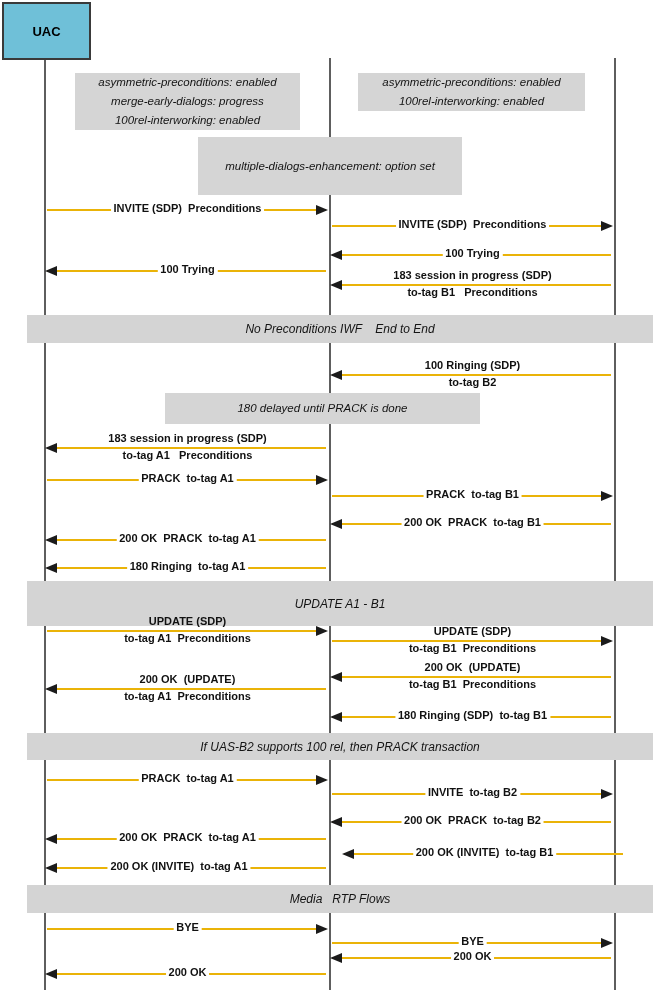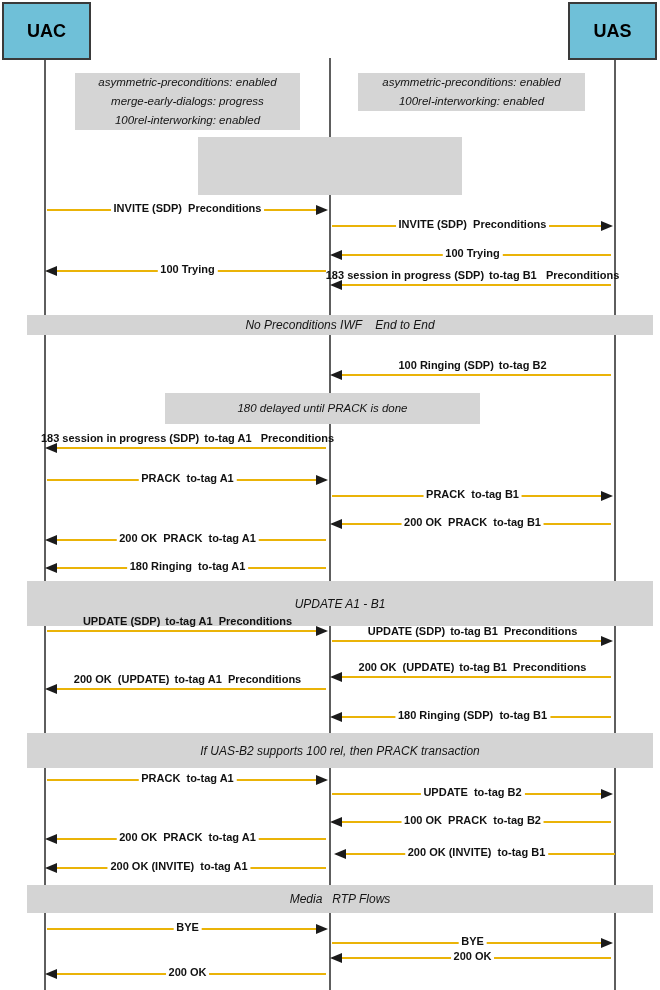--- a/index.html
+++ b/index.html
@@ -1,79 +1,77 @@
 <!DOCTYPE html>
 <html><head>
 <meta charset="utf-8">
 <style>
   html,body{margin:0;padding:0;background:#fff;}
   #stage{position:relative;width:660px;height:990px;background:#fff;overflow:hidden;
          font-family:"Liberation Sans",sans-serif;}
   .actor{position:absolute;top:2px;height:54px;background:#6fc0d8;border:2px solid #3a3a3a;
          display:flex;align-items:center;justify-content:center;
-         font-weight:bold;font-size:18px;color:#000;z-index:4;}
+         font-weight:bold;font-size:13px;color:#000;z-index:4;}
   .actor-uac{left:2px;width:85px;}
   .actor-sbc{left:233px;width:179px;height:56px;}
   .actor-uas{left:568px;width:85px;}
   .lifeline{position:absolute;top:58px;height:932px;width:2px;background:#5e5e5e;z-index:1;}
   .note{position:absolute;background:#d5d5d5;z-index:2;display:flex;flex-direction:column;
         align-items:center;justify-content:center;
         font-style:italic;font-size:11.5px;color:#141414;}
   .note span{line-height:19px;white-space:pre;}
   .banner{position:absolute;left:27px;width:626px;background:#d4d4d4;z-index:2;
           display:flex;align-items:center;justify-content:center;
           font-style:italic;font-size:12px;color:#141414;white-space:pre;}
   .arrow{position:absolute;height:2px;background:#eab308;z-index:3;}
   .head{position:absolute;top:-4px;width:0;height:0;
         border-top:5px solid transparent;border-bottom:5px solid transparent;}
   .head.right{right:-2px;border-left:12px solid #1b1b1b;}
   .head.left{left:-2px;border-right:12px solid #1b1b1b;}
   .msg-label{position:absolute;transform:translateX(-50%);top:-7px;line-height:13px;
              font-weight:bold;font-size:11px;color:#111;white-space:pre;
              background:#fff;padding:0 3px;}
   .msg-label2{position:absolute;transform:translateX(-50%);top:-15px;display:flex;
-              flex-direction:row;align-items:center;gap:5px;
+              flex-direction:column;align-items:center;gap:5px;
               font-weight:bold;font-size:11px;color:#111;white-space:pre;}
   .msg-label2 span{line-height:12px;display:block;}
 </style>
 </head>
 <body>
 
 <div id="stage">
   <div class="actor actor-uac">
     <span>UAC</span>
-  </div>
-  <div class="actor actor-uas">
-    <span>UAS</span>
   </div>
   <div id="layer-lifelines">
       <div class="lifeline" style="left: 44px;"></div>
       <div class="lifeline" style="left: 329px;"></div>
       <div class="lifeline" style="left: 614px;"></div>
     </div>
   <div id="layer-notes">
       <div class="note" style="left: 75px; top: 73px; width: 225px; height: 57px;">
         <span>asymmetric-preconditions: enabled</span>
         <span>merge-early-dialogs: progress</span>
         <span>100rel-interworking: enabled</span>
       </div>
       <div class="note" style="left: 358px; top: 73px; width: 227px; height: 38px;">
         <span>asymmetric-preconditions: enabled</span>
         <span>100rel-interworking: enabled</span>
       </div>
       <div class="note" style="left: 198px; top: 137px; width: 264px; height: 58px;">
+        <span>multiple-dialogs-enhancement: option set</span>
       </div>
       <div class="note" style="left: 165px; top: 393px; width: 315px; height: 31px;">
         <span>180 delayed until PRACK is done</span>
       </div>
     </div>
   <div id="layer-banners">
-      <div class="banner" style="top: 315px; height: 20px;">No Preconditions IWF    End to End</div>
+      <div class="banner" style="top: 315px; height: 28px;">No Preconditions IWF    End to End</div>
       <div class="banner" style="top: 581px; height: 45px;">UPDATE A1 - B1</div>
-      <div class="banner" style="top: 733px; height: 35px;">If UAS-B2 supports 100 rel, then PRACK transaction</div>
+      <div class="banner" style="top: 733px; height: 27px;">If UAS-B2 supports 100 rel, then PRACK transaction</div>
       <div class="banner" style="top: 885px; height: 28px;">Media   RTP Flows</div>
     </div>
   <div id="layer-messages">
       <div class="arrow" style="left: 47px; width: 279px; top: 209px;">
         <div class="head right"></div>
         <div class="msg-label" style="left: 140.5px;">INVITE (SDP)  Preconditions</div>
       </div>
       <div class="arrow" style="left: 332px; width: 279px; top: 225px;">
         <div class="head right"></div>
         <div class="msg-label" style="left: 140.5px;">INVITE (SDP)  Preconditions</div>
@@ -137,31 +135,31 @@
       <div class="arrow" style="left: 332px; width: 279px; top: 716px;">
         <div class="head left"></div>
         <div class="msg-label" style="left: 140.5px;">180 Ringing (SDP)  to-tag B1</div>
       </div>
       <div class="arrow" style="left: 47px; width: 279px; top: 779px;">
         <div class="head right"></div>
         <div class="msg-label" style="left: 140.5px;">PRACK  to-tag A1</div>
       </div>
       <div class="arrow" style="left: 332px; width: 279px; top: 793px;">
         <div class="head right"></div>
-        <div class="msg-label" style="left: 140.5px;">UPDATE  to-tag B2</div>
+        <div class="msg-label" style="left: 140.5px;">INVITE  to-tag B2</div>
       </div>
       <div class="arrow" style="left: 332px; width: 279px; top: 821px;">
         <div class="head left"></div>
-        <div class="msg-label" style="left: 140.5px;">100 OK  PRACK  to-tag B2</div>
+        <div class="msg-label" style="left: 140.5px;">200 OK  PRACK  to-tag B2</div>
       </div>
       <div class="arrow" style="left: 47px; width: 279px; top: 838px;">
         <div class="head left"></div>
         <div class="msg-label" style="left: 140.5px;">200 OK  PRACK  to-tag A1</div>
       </div>
-      <div class="arrow" style="left: 336px; width: 279px; top: 853px;">
+      <div class="arrow" style="left: 344px; width: 279px; top: 853px;">
         <div class="head left"></div>
         <div class="msg-label" style="left: 140.5px;">200 OK (INVITE)  to-tag B1</div>
       </div>
       <div class="arrow" style="left: 47px; width: 279px; top: 867px;">
         <div class="head left"></div>
         <div class="msg-label" style="left: 132px;">200 OK (INVITE)  to-tag A1</div>
       </div>
       <div class="arrow" style="left: 47px; width: 279px; top: 928px;">
         <div class="head right"></div>
         <div class="msg-label" style="left: 140.5px;">BYE</div>

